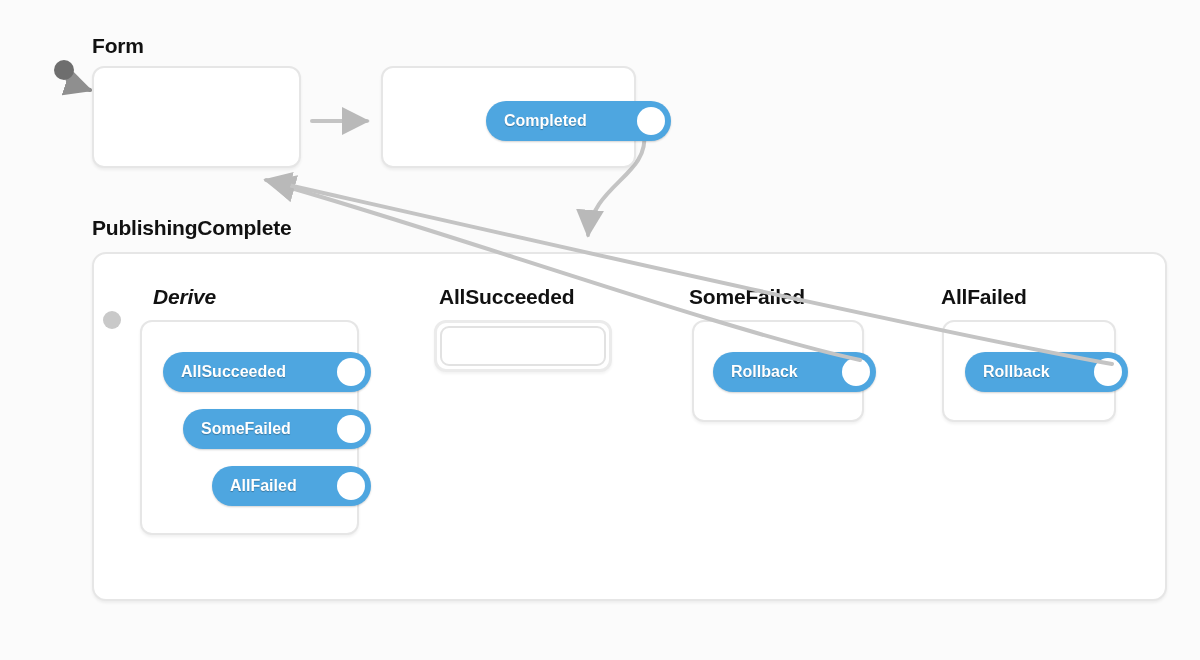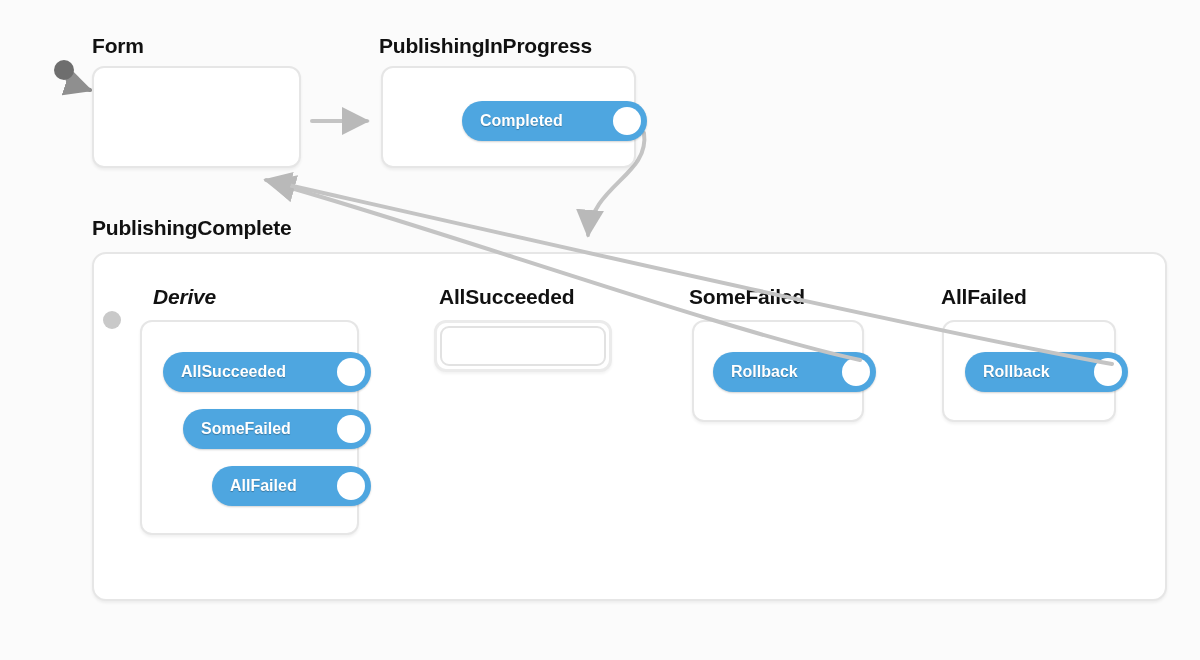--- a/index.html
+++ b/index.html
@@ -123,23 +123,22 @@
       <path d="M 350 429 C 430 444 560 392 660 378" marker-end="url(#arrow)"></path>
 
       <path d="M 350 487 C 470 502 780 398 908 382" marker-end="url(#arrow)"></path>
     </g>
   </svg>
 
   <div class="region-title" style="left:70px;top:34px;">Form</div>
   <div class="box" style="left:70px;top:66px;width:205px;height:98px;"></div>
   <div class="init-dot" style="left:32px;top:60px;width:20px;height:20px;background:#6e6e6e;"></div>
 
-  <div class="region-title" style="left:357px;top:34px;">PublishingInProgress</div>
   <div class="box" style="left:359px;top:66px;width:251px;height:98px;"></div>
-  <div class="pill" style="left:440px;top:101px;width:185px;">
+  <div class="pill" style="left:464px;top:101px;width:185px;">
     <span class="label">Completed</span>
     <span class="port"></span>
   </div>
 
   <div class="region-title" style="left:70px;top:216px;text-align:center;">PublishingComplete</div>
   <div class="box outer" style="left:70px;top:252px;width:1071px;height:345px;"></div>
 
   <div class="region-title" style="left:131px;top:285px;font-style:italic;">Derive</div>
   <div class="box" style="left:118px;top:320px;width:215px;height:211px;"></div>
   <div class="init-dot" style="left:81px;top:311px;width:18px;height:18px;background:#c9c9c9;"></div>

